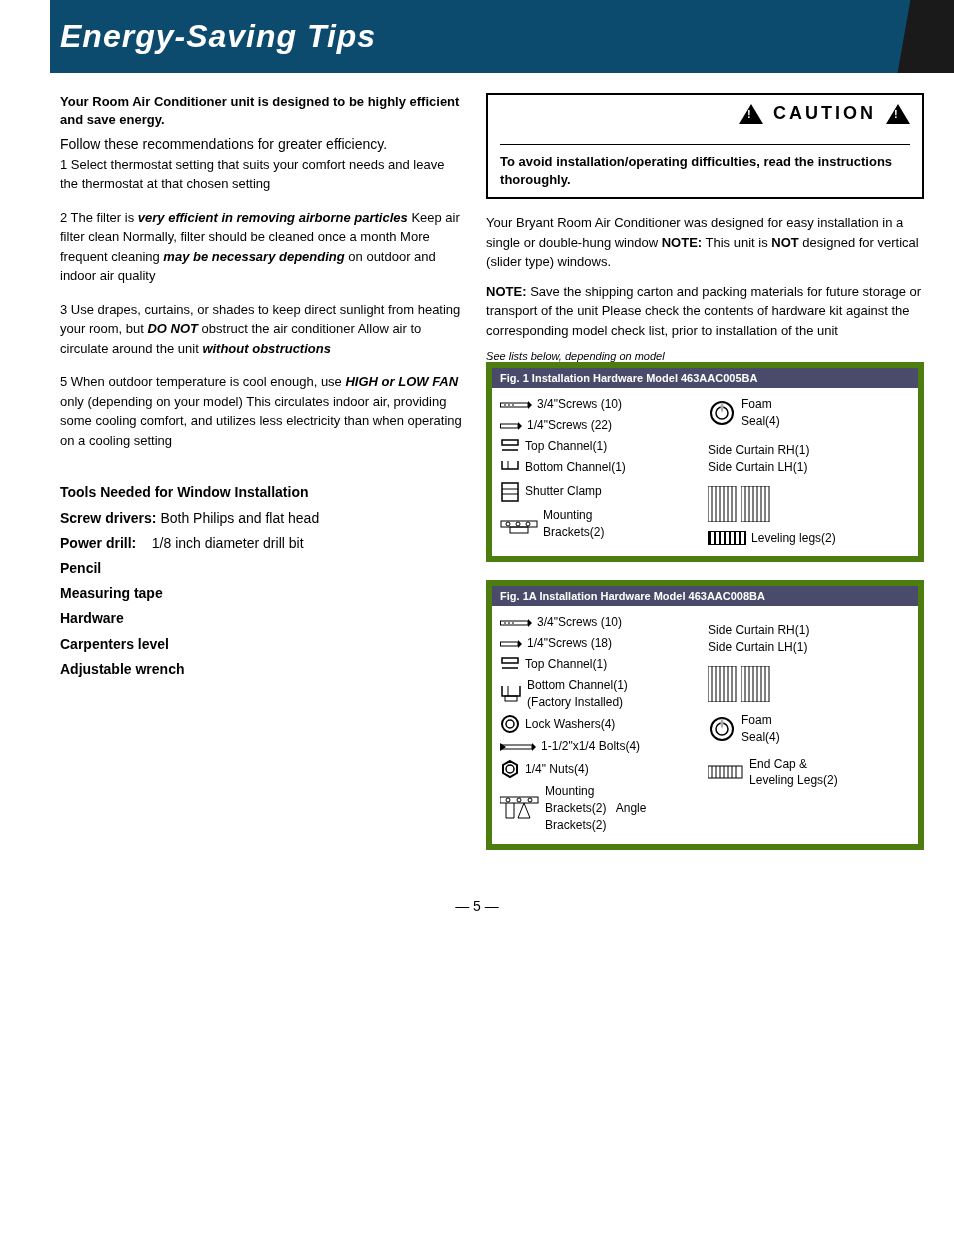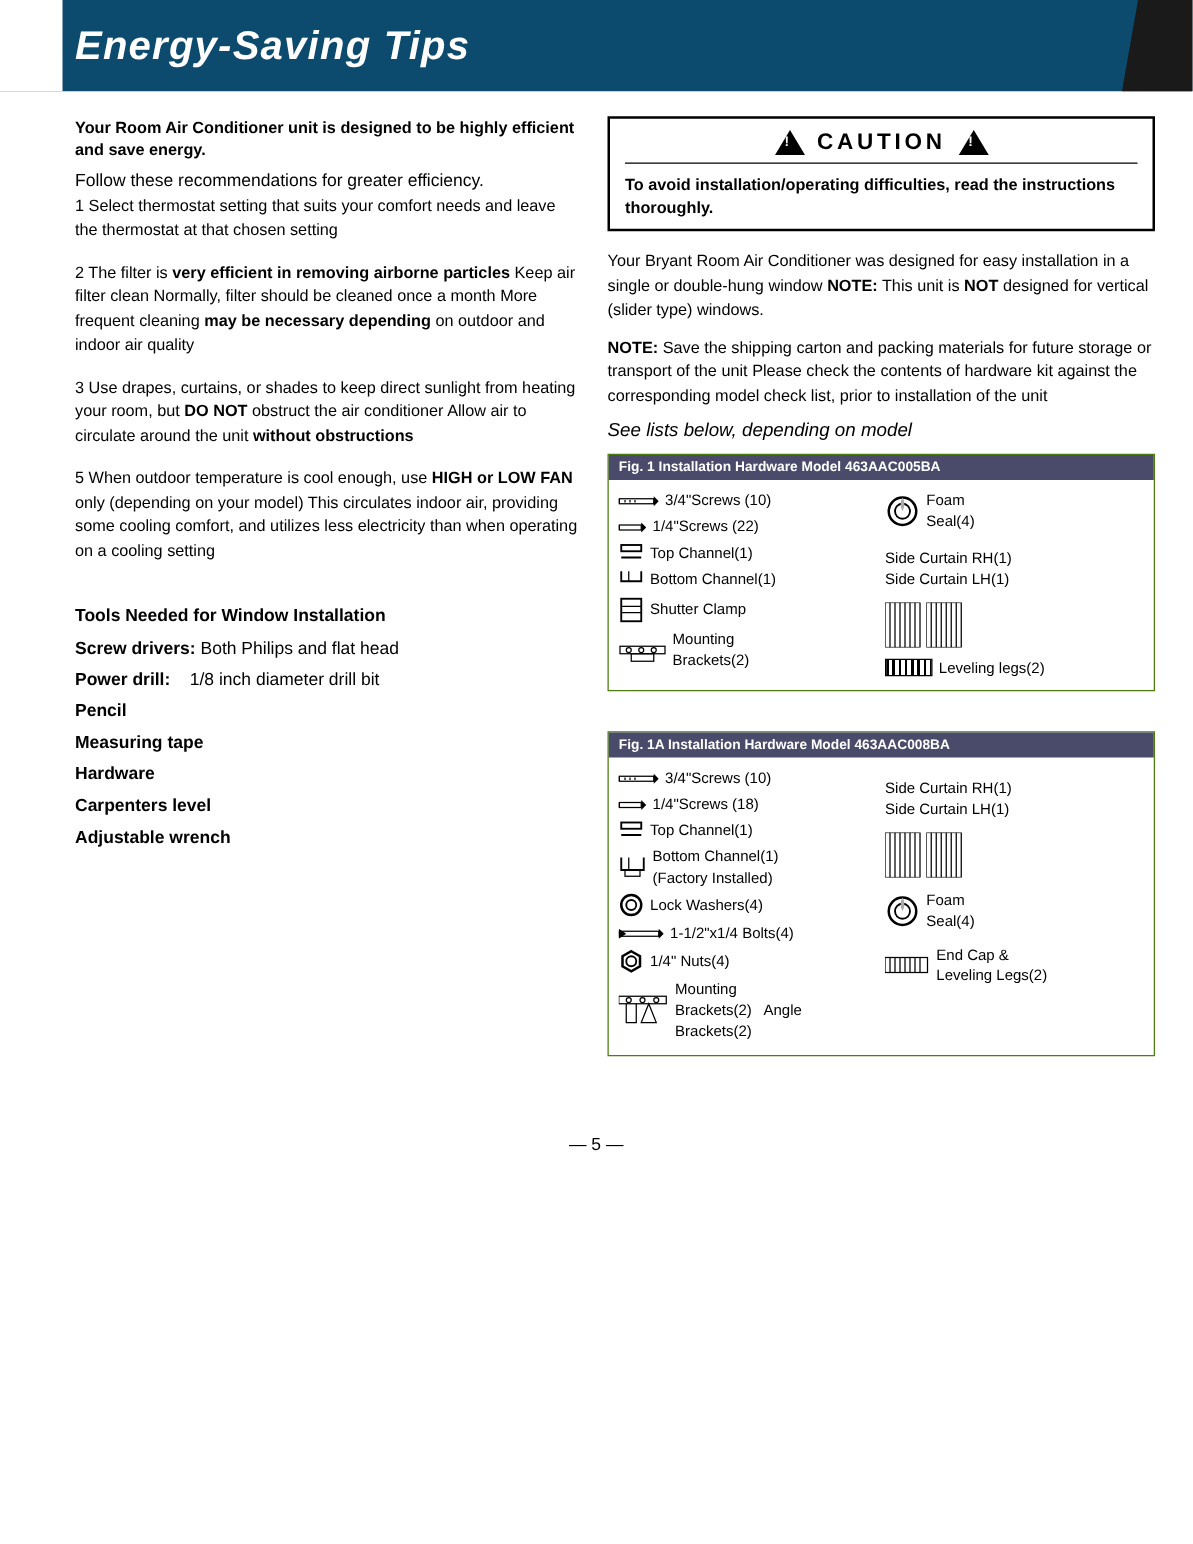--- a/index.html
+++ b/index.html
@@ -70,40 +70,40 @@
       font-size: 14px;
       line-height: 1.4;
     }
 
     .section-para {
       font-size: 13px;
       line-height: 1.5;
       margin-bottom: 14px;
     }
 
-    .section-para b { font-weight: bold; }
+    .section-para b { font-weight: bold; font-style: italic; }
 
     .tools-section {
       margin-top: 30px;
     }
 
     
     .caution-box {
       border: 2px solid #000;
       padding: 8px 12px;
       margin-bottom: 14px;
     }
 
     .caution-header {
       display: flex;
       align-items: center;
-      justify-content: center;
+      justify-content: flex-end;
       gap: 10px;
       border-bottom: 1px solid #000;
-      padding-bottom: 6px;
+      padding-bottom: 20px;
       margin-bottom: 8px;
     }
 
     .caution-header span {
       font-size: 18px;
       font-weight: bold;
       letter-spacing: 3px;
     }
 
     .triangle {
@@ -134,23 +134,23 @@
     .right-text {
       font-size: 13px;
       line-height: 1.5;
       margin-bottom: 10px;
     }
 
     .right-text b { font-weight: bold; }
 
     
     .hardware-table {
-      border: 1px solid #4d7c0f;
+      border: 6px solid #4d7c0f;
       width: 100%;
-      margin-bottom: 32px;
+      margin-bottom: 18px;
       font-size: 12px;
     }
 
     .hardware-table-header {
       background: #4a4a6a;
       color: #fff;
       font-size: 11px;
       font-weight: bold;
       padding: 4px 8px;
     }
@@ -158,22 +158,21 @@
     
     .page-number {
       text-align: center;
       font-size: 14px;
       margin: 30px 0 10px 0;
     }
 
     
     .see-lists {
       font-style: italic;
-      font-size: 15px;
-      margin-bottom: 10px;
+      font-size: 11px;
     }
 
     
     .tools-list {
       margin-top: 4px;
     }
     .tools-list .line {
       font-size: 14px;
       line-height: 1.8;
     }

